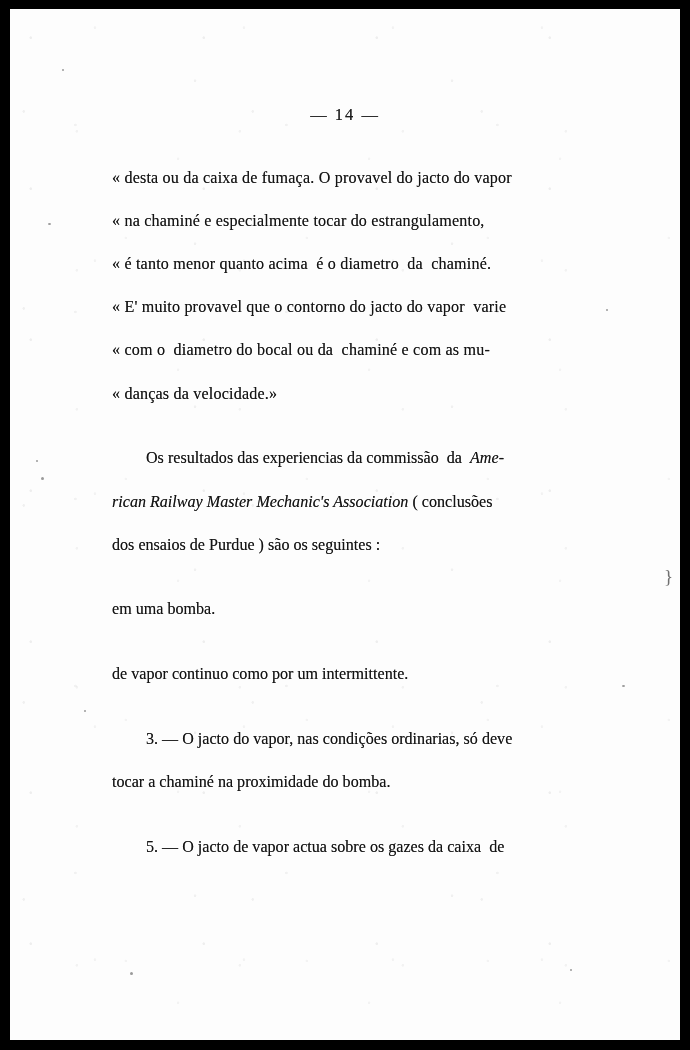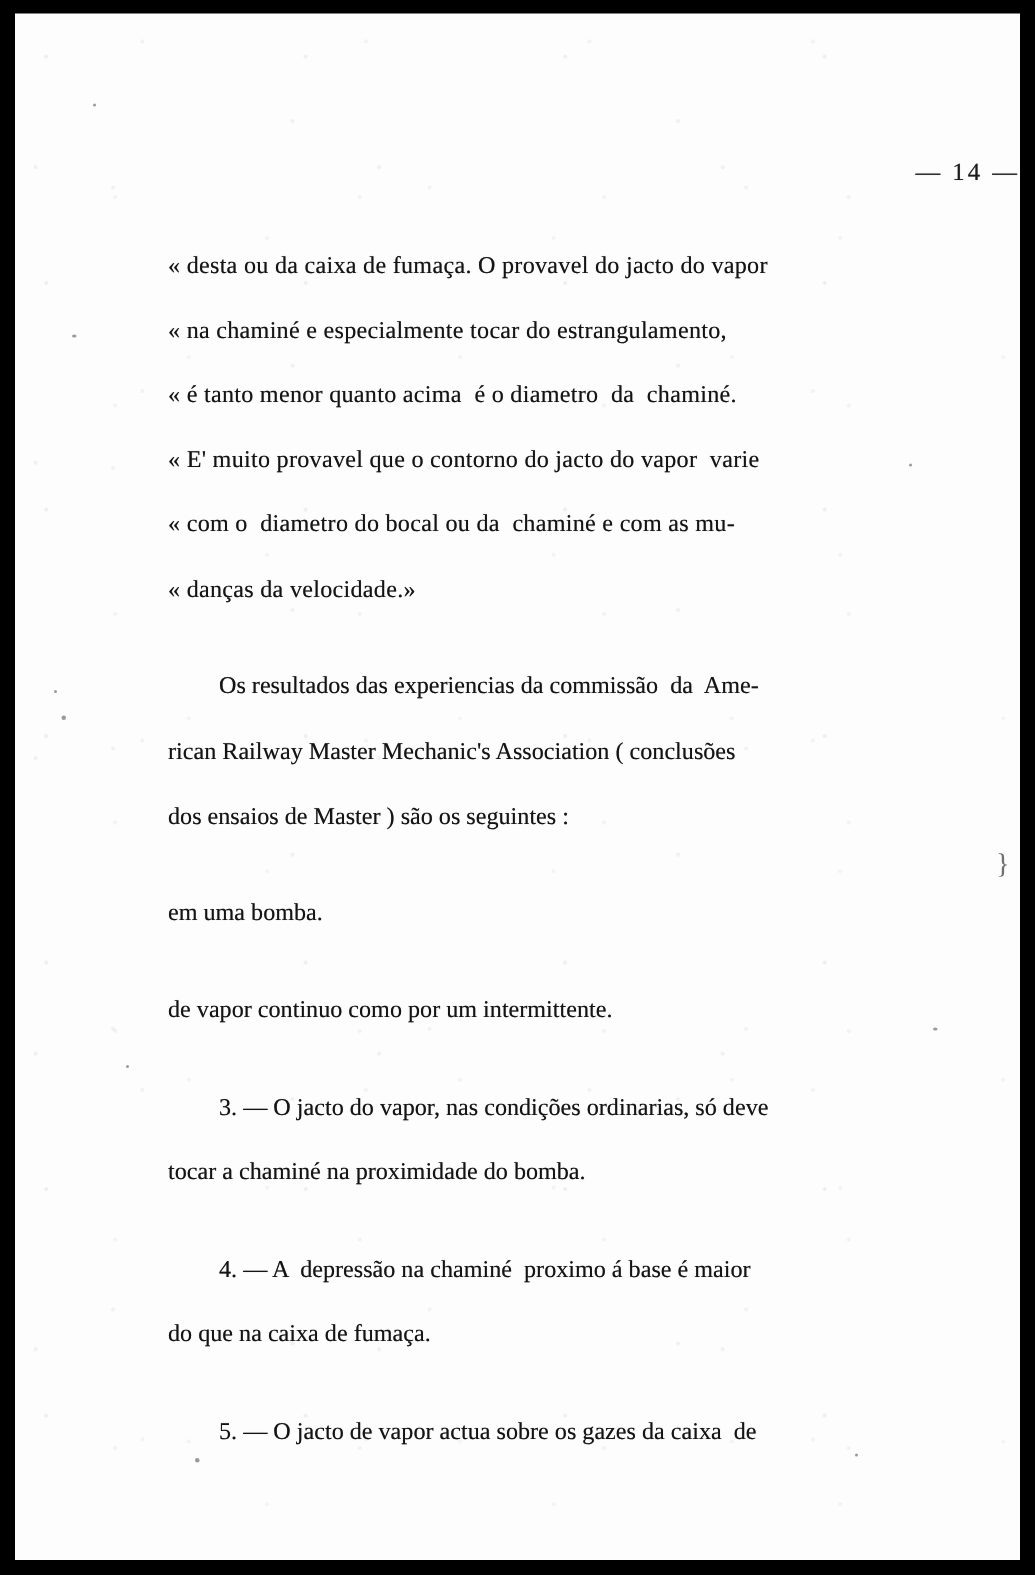--- a/index.html
+++ b/index.html
@@ -64,21 +64,21 @@
     line-height: 16px;
     opacity: .72;
     font-family: "Liberation Serif", serif;
   }
 
   #folio {
     position: absolute;
     left: 0;
     top: 96px;
     width: 670px;
-    text-align: right;
+    text-align: center;
     font-size: 16.5px;
     letter-spacing: 2px;
     color: #1c1c1c;
     font-family: "Liberation Serif", "DejaVu Serif", serif;
   }
 
   #textblock {
     position: absolute;
     left: 102px;
     top: 136px;
@@ -107,20 +107,21 @@
     white-space: pre;
   }
   .line.indent {
     padding-left: 34px;
   }
   .line.stretch {
     letter-spacing: .35px;
   }
 
   .ital {
+    font-style: italic;
   }
 
   
   #textblock, #folio {
     text-shadow: 0 0 .45px rgba(0,0,0,.55);
   }
 
   .speck {
     position: absolute;
     background: #9a9a9a;
@@ -157,40 +158,36 @@
         <span class="quote-line stretch">« na chaminé e especialmente tocar do estrangulamento,</span>
         <span class="quote-line">« é tanto menor quanto acima  é o diametro  da  chaminé.</span>
         <span class="quote-line">« E' muito provavel que o contorno do jacto do vapor  varie</span>
         <span class="quote-line stretch">« com o  diametro do bocal ou da  chaminé e com as mu-</span>
         <span class="quote-line">« danças da velocidade.»</span>
       </div>
 
       <div class="para">
         <span class="line indent"><span>Os resultados das experiencias da commissão  da  </span><span class="ital">Ame-</span></span>
         <span class="line"><span class="ital">rican Railway Master Mechanic's Association</span><span> ( conclusões</span></span>
-        <span class="line">dos ensaios de Master ) são os seguintes :</span>
+        <span class="line">dos ensaios de Purdue ) são os seguintes :</span>
       </div>
 
       <div class="para">
         <span class="line">em uma bomba.</span>
       </div>
 
       <div class="para">
         <span class="line">de vapor continuo como por um intermittente.</span>
       </div>
 
       <div class="para">
         <span class="line indent">3. — O jacto do vapor, nas condições ordinarias, só deve</span>
         <span class="line">tocar a chaminé na proximidade do bomba.</span>
       </div>
 
-      <div class="para">
-        <span class="line indent">4. — A  depressão na chaminé  proximo á base é maior</span>
-        <span class="line">do que na caixa de fumaça.</span>
-      </div>
 
       <div class="para">
         <span class="line indent">5. — O jacto de vapor actua sobre os gazes da caixa  de</span>
         
         
         
       </div>
 
     </div>
   </div>

